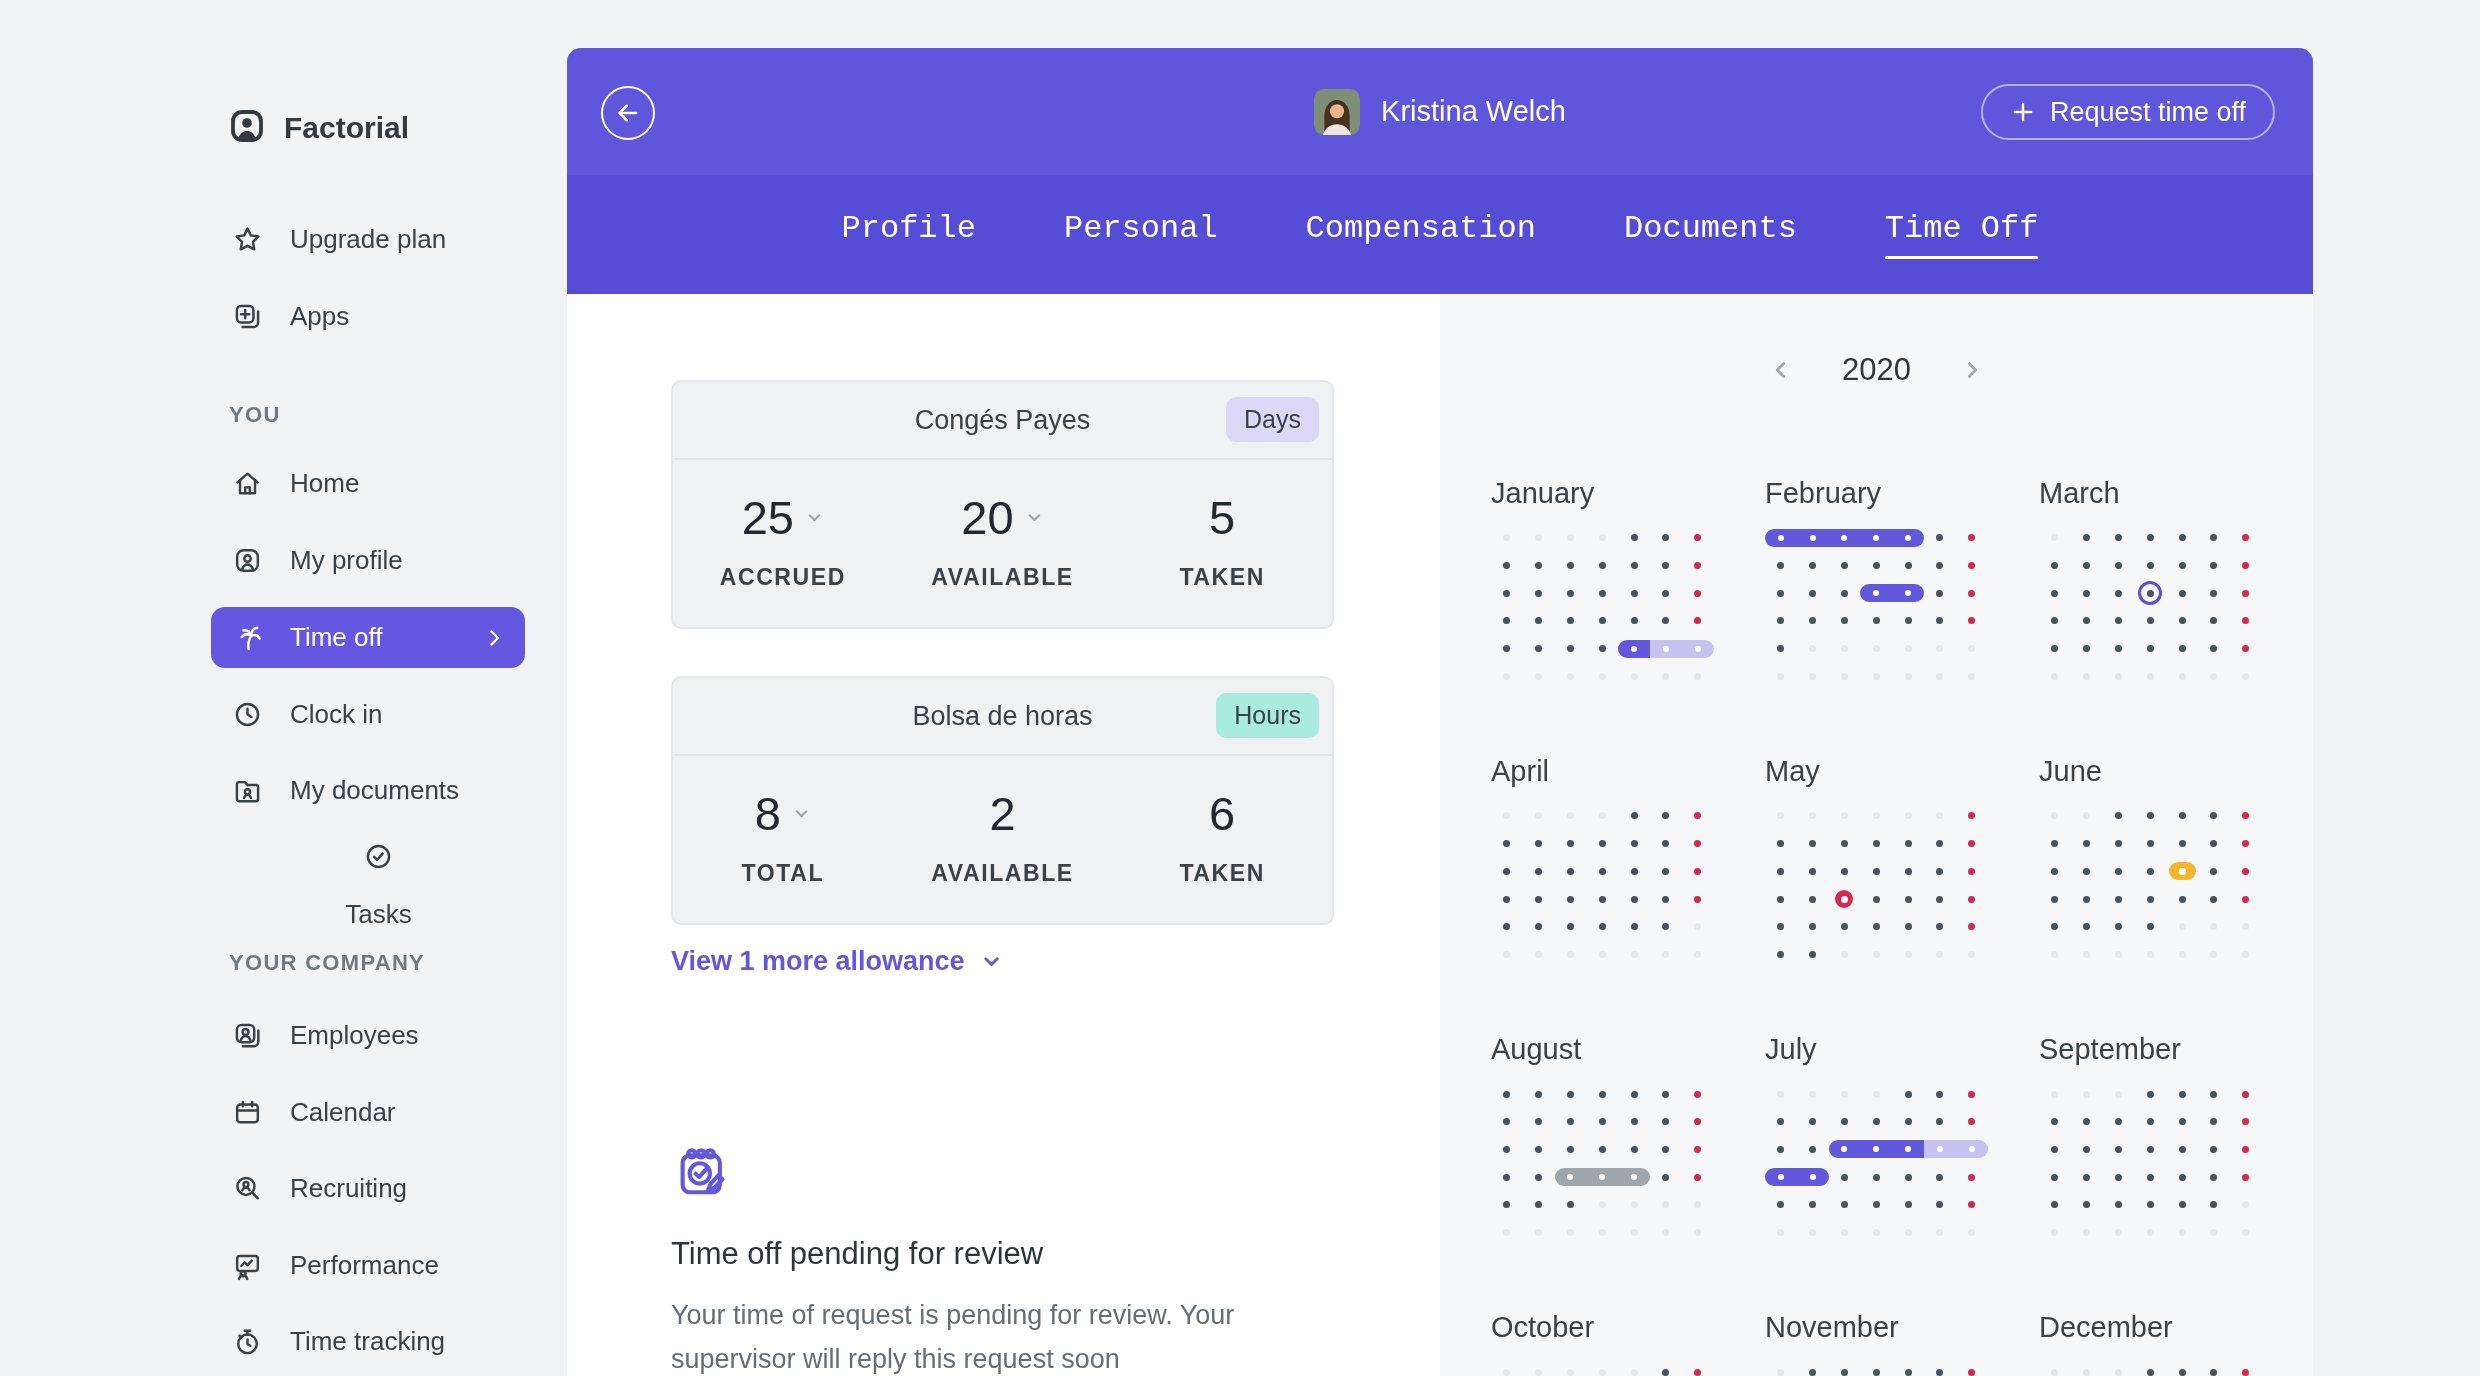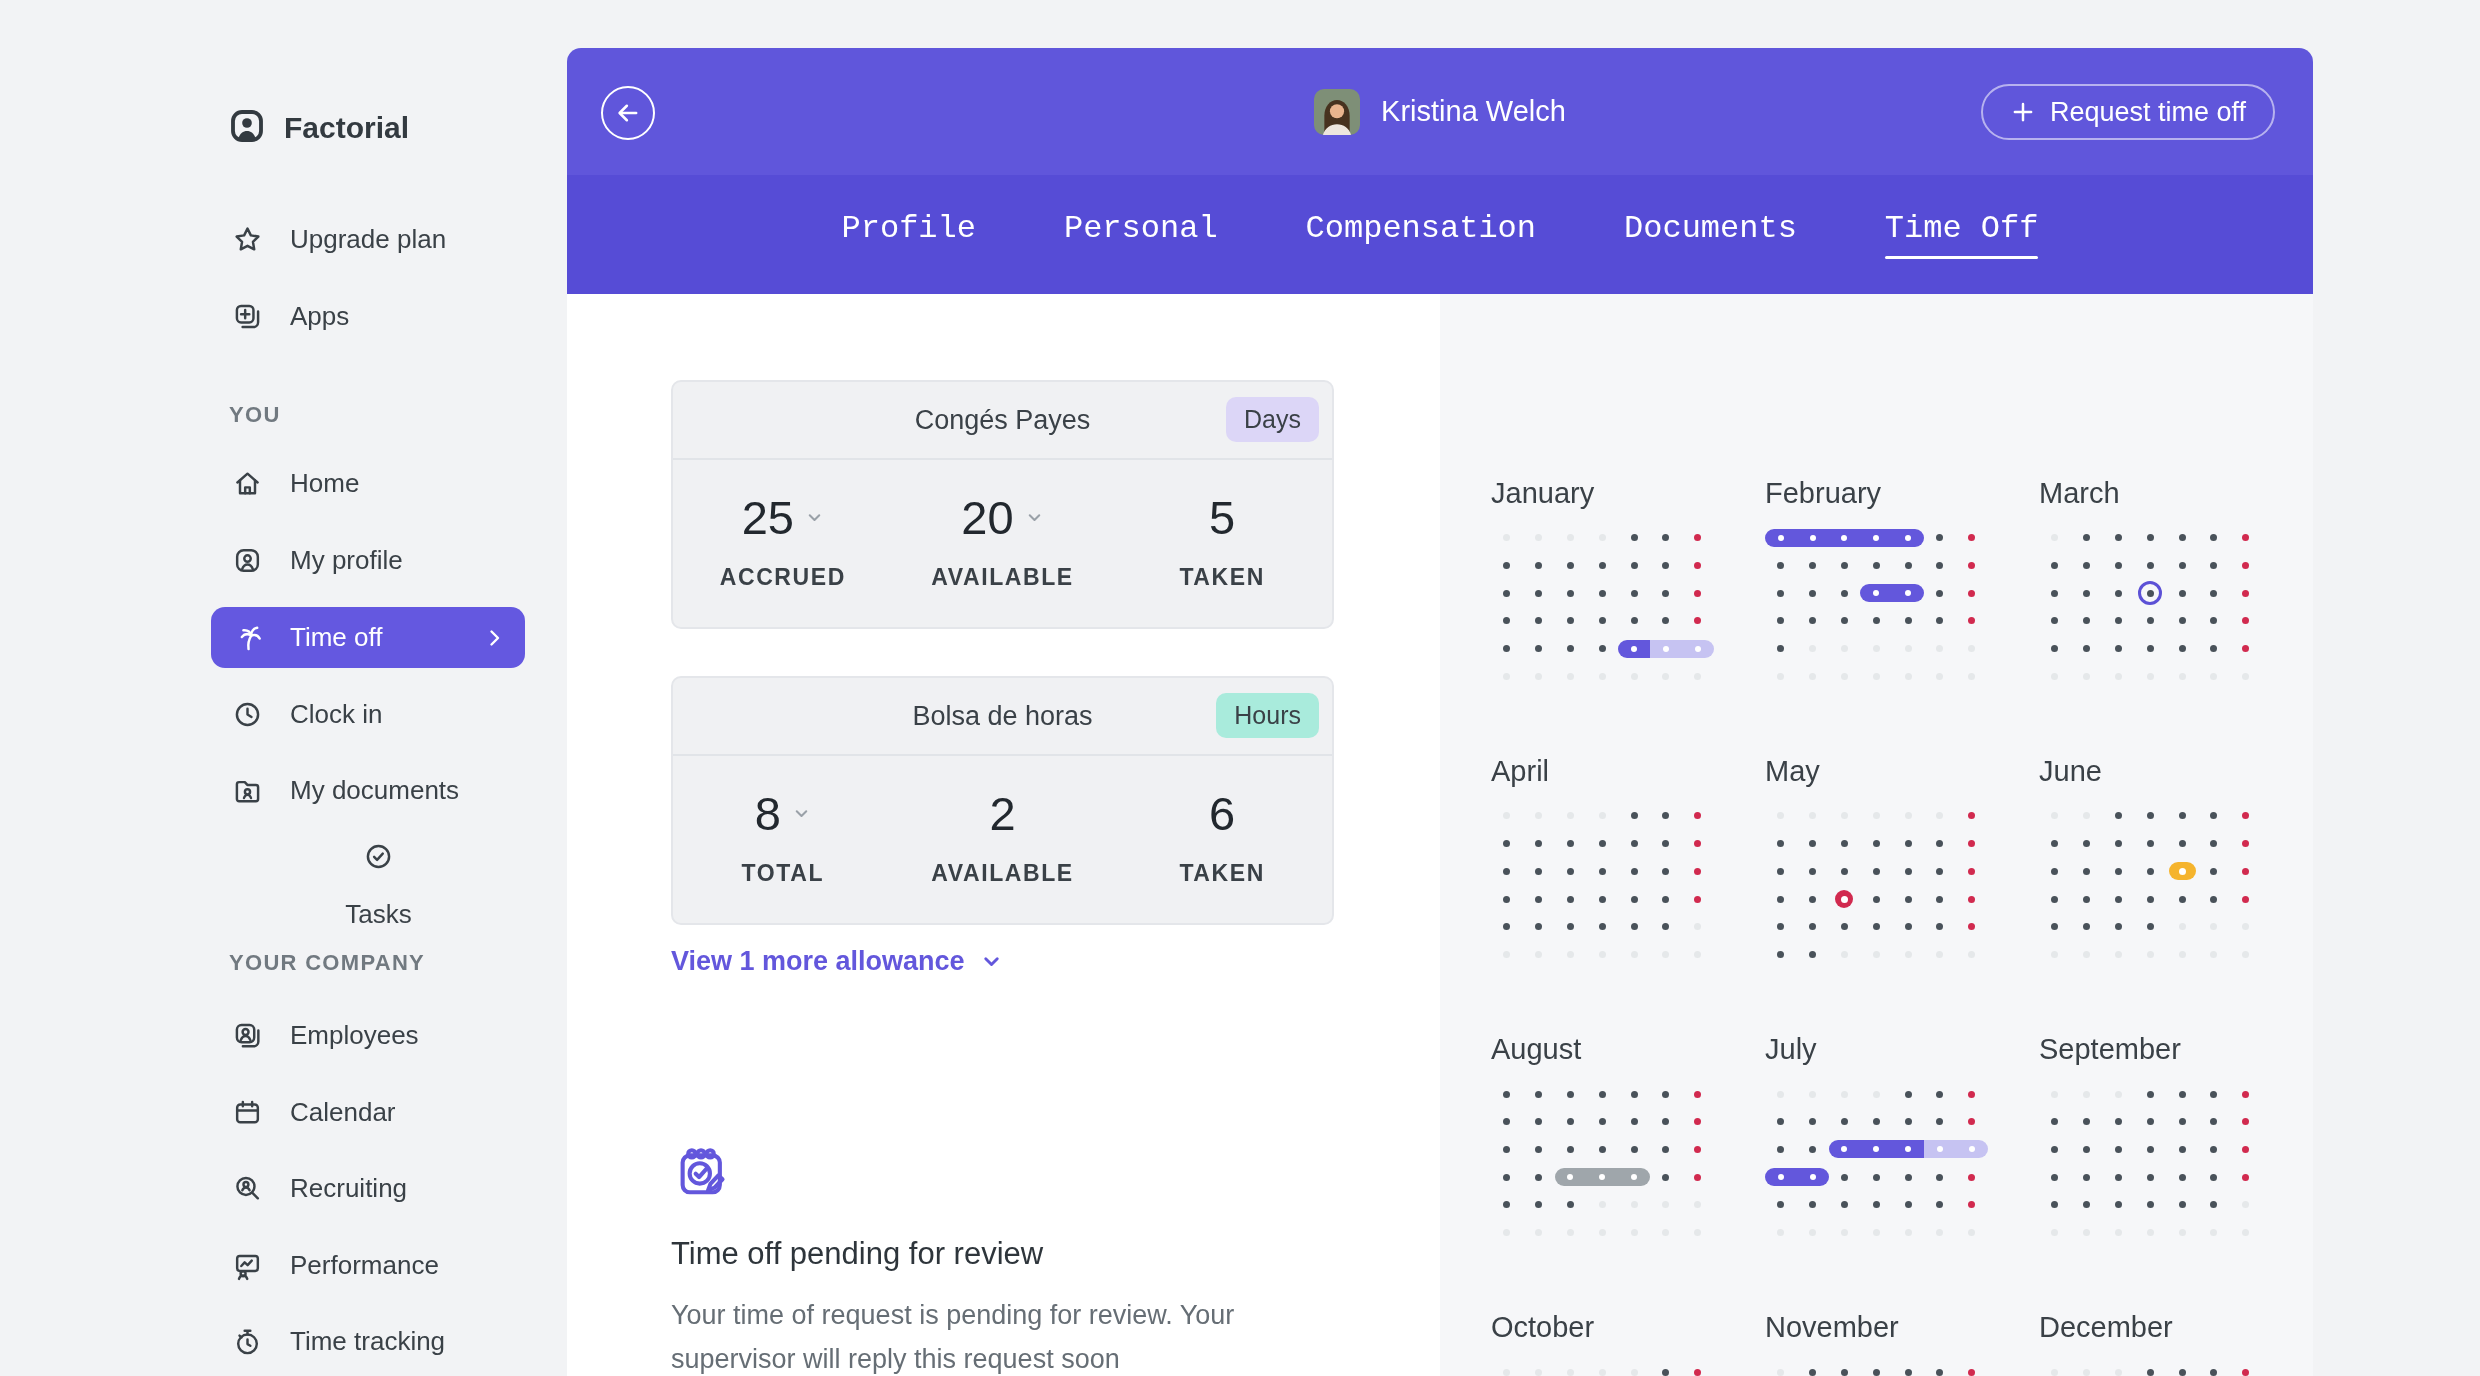--- a/index.html
+++ b/index.html
@@ -367,20 +367,33 @@
         <circle cx="11.5" cy="12.6" r="4.2"></circle>
         <path d="M9.8 12.7l1.4 1.4 3.4-3.8"></path>
         <path d="M14.9 19.6l1-2.7 3.3-3.5 1.7 1.6-3.3 3.5-2.7 1.1z"></path>
       </svg>
     </div>
     <h2 class="pend-title">Time off pending for review</h2>
     <p class="pend-desc">Your time of request is pending for review. Your supervisor will reply this request soon</p>
   </section>
 
   <section class="calpanel">
+    <div class="yearnav">
+      <button class="ynav-btn">
+        <svg width="26" height="26" viewBox="0 0 24 24" fill="none" stroke="#A0A7AD" stroke-width="2.4" stroke-linecap="round" stroke-linejoin="round">
+            <path d="M14.5 6L8.5 12l6 6"></path>
+          </svg>
+      </button>
+      <span class="year">2020</span>
+      <button class="ynav-btn">
+        <svg width="26" height="26" viewBox="0 0 24 24" fill="none" stroke="#A0A7AD" stroke-width="2.4" stroke-linecap="round" stroke-linejoin="round">
+            <path d="M9.5 6l6 6-6 6"></path>
+          </svg>
+      </button>
+    </div>
     <div class="months" id="months">
         <div class="month">
           <div class="month-name">January</div>
           <div>
             <div class="mrow">
               <span class="mcell">
                 <span class="dot e"></span>
               </span>
               <span class="mcell">
                 <span class="dot e"></span>

